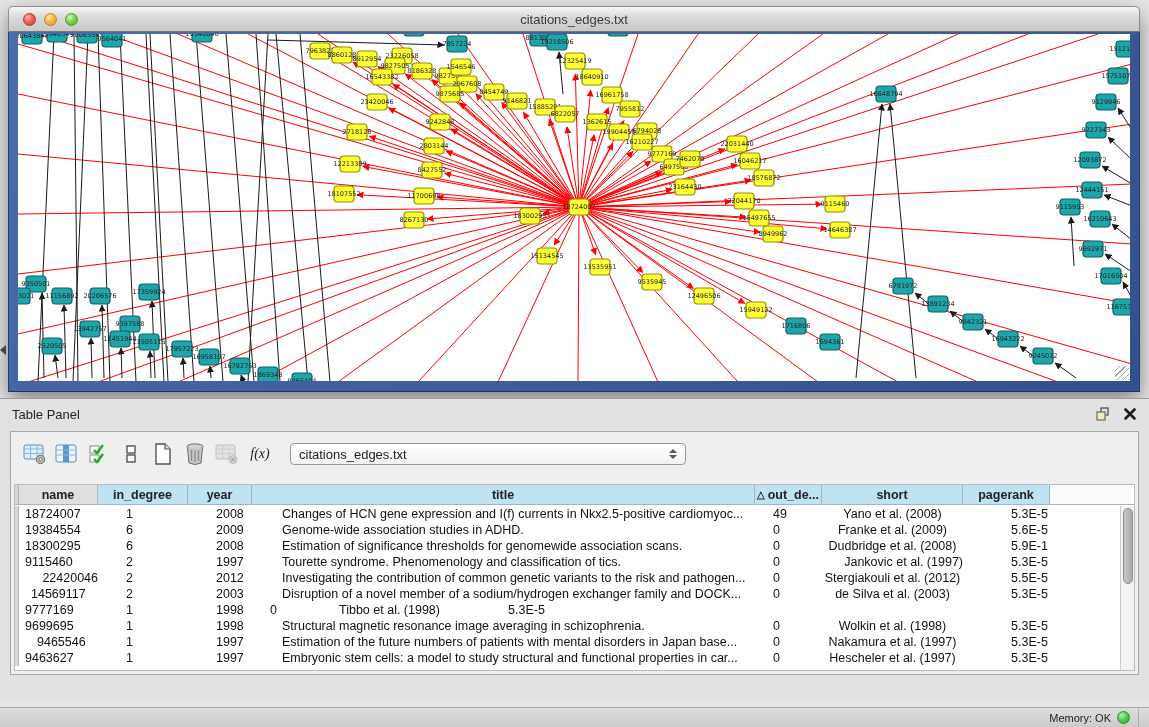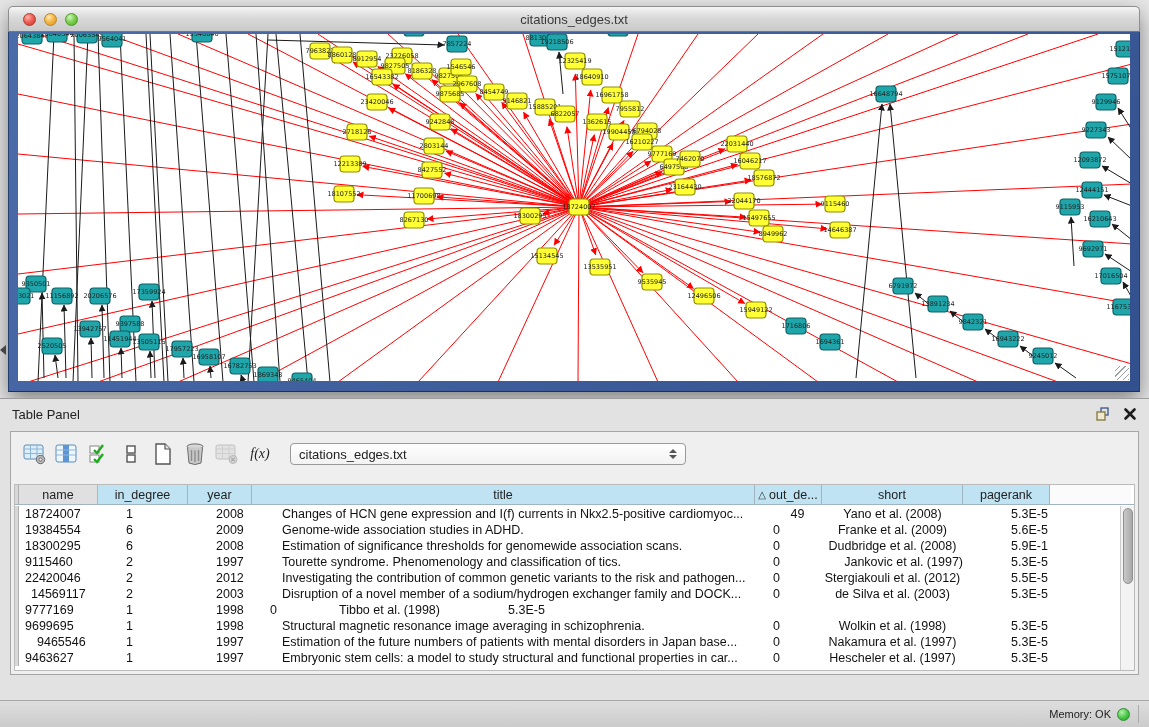--- a/index.html
+++ b/index.html
@@ -44,21 +44,21 @@
   .fx { font-family:"Liberation Serif", serif; font-style:italic; font-size:14px; color:#222; width:30px; text-align:center; }
   .combo { margin-left:10px; width:396px; height:22px; background:linear-gradient(#ffffff,#f2f2f2);
     border:1px solid #999; border-radius:4px; display:flex; align-items:center; padding:0 8px; font-size:13px; color:#222; }
   .combo .cval { flex:1; }
   .combo-arrows { display:flex; flex-direction:column; gap:2px; }
   .combo-arrows i { width:0; height:0; border-left:4px solid transparent; border-right:4px solid transparent; display:block; }
   .combo-arrows .up { border-bottom:4px solid #555; }
   .combo-arrows .dn { border-top:4px solid #555; }
 
   .tablewrap { position:absolute; left:3px; right:3px; top:52px; bottom:3px; background:#fff; border:1px solid #bbb; }
-  .thead { display:flex; height:20px; border-bottom:1px solid #9fb6c2; }
+  .thead { display:flex; height:20px; border-bottom:1px solid #9fb6c2;font-weight:bold; }
   .th { font-size:12.5px; color:#222; display:flex; align-items:center; justify-content:center;
         border-right:1px solid #9fb6c2; overflow:hidden; white-space:nowrap; }
   .th.bg-blue { background:#bfe3f2; }
   .th.bg-gray { background:#e0e0e0; border-right:1px solid #b5b5b5; }
   .th.bg-white{ background:#fbfbfb; border-right:none; }
   .th .sort { font-size:10px; margin-right:3px; color:#333; }
   .stub { width:4px; background:#d8d8d8; border-right:1px solid #b0b0b0; flex:none; }
   .tbody { position:absolute; top:21px; bottom:0; left:0; right:14px; overflow:hidden; background:#fff; }
   .trow { display:flex; height:16px; align-items:center; font-size:12.5px; color:#111; white-space:nowrap; }
   .td { overflow:hidden; white-space:nowrap; flex:none; }
@@ -67,21 +67,21 @@
     background:linear-gradient(90deg,#c9c9c9,#a9a9a9); border:1px solid #909090; }
 
   .tabsrow { position:absolute; left:0; right:0; top:279px; display:flex; justify-content:center; }
   .tab { height:20px; line-height:19px; padding:0 16px; font-size:12.5px; color:#333;
     background:linear-gradient(#fdfdfd,#ececec); border:1px solid #8f8f8f; border-left:none; }
   .tab:first-child { border-left:1px solid #8f8f8f; border-radius:4px 0 0 4px; }
   .tab:last-child { border-radius:0 4px 4px 0; }
   .tab.sel { background:linear-gradient(#7f7f7f,#6b6b6b); color:#efefef; }
 
   
-  .statusbar { position:absolute; left:0; bottom:0; width:1149px; height:27px;
+  .statusbar { position:absolute; left:0; bottom:0; width:1149px; height:20px;
     background:linear-gradient(#dedede,#cbcbcb); border-top:1px solid #a8a8a8;
     display:flex; align-items:center; justify-content:flex-end; padding-right:10px; }
   .statusbar .divider { width:1px; height:18px; background:#aaa; margin-left:8px; }
   .mem-label { font-size:11px; color:#222; margin-right:6px; }
   .mem-dot { width:13px; height:13px; border-radius:50%;
     background:radial-gradient(circle at 35% 30%, #b6f0a8, #46c546 55%, #2c9e2c); border:1px solid #2f8f2f; }
 </style>
 </head>
 <body>
 
@@ -716,21 +716,21 @@
           <div class="th bg-blue" style="width: 87px;">pagerank</div>
           <div class="th bg-white" style="width: 81px;"></div>
         </div>
       <div class="tbody" id="tbody">
           <div class="trow">
             <div class="stub" style="height: 16px;"></div>
             <div class="td" style="width: 79px; padding-left: 6px;">18724007</div>
             <div class="td" style="width: 90px; padding-left: 28px;">1</div>
             <div class="td" style="width: 64px; padding-left: 28px;">2008</div>
             <div class="td" style="width: 503px; padding-left: 30px;">Changes of HCN gene expression and I(f) currents in Nkx2.5-positive cardiomyoc...</div>
-            <div class="td" style="width: 67px; padding-left: 18px; text-align: center;">49</div>
+            <div class="td" style="width: 67px; padding-left: 18px;">49</div>
             <div class="td" style="width: 141px; text-align: center;">Yano et al. (2008)</div>
             <div class="td" style="width: 87px; padding-left: 48px;">5.3E-5</div>
             <div class="td" style="width: 81px; padding-left: 0px;"></div>
           </div>
           <div class="trow">
             <div class="stub" style="height: 16px;"></div>
             <div class="td" style="width: 79px; padding-left: 6px;">19384554</div>
             <div class="td" style="width: 90px; padding-left: 28px;">6</div>
             <div class="td" style="width: 64px; padding-left: 28px;">2009</div>
             <div class="td" style="width: 503px; padding-left: 30px;">Genome-wide association studies in ADHD.</div>
@@ -756,21 +756,21 @@
             <div class="td" style="width: 90px; padding-left: 28px;">2</div>
             <div class="td" style="width: 64px; padding-left: 28px;">1997</div>
             <div class="td" style="width: 503px; padding-left: 30px;">Tourette syndrome. Phenomenology and classification of tics.</div>
             <div class="td" style="width: 67px; padding-left: 18px;">0</div>
             <div class="td" style="width: 141px; text-align: right;">Jankovic et al. (1997)</div>
             <div class="td" style="width: 87px; padding-left: 48px;">5.3E-5</div>
             <div class="td" style="width: 81px; padding-left: 0px;"></div>
           </div>
           <div class="trow">
             <div class="stub" style="height: 16px;"></div>
-            <div class="td" style="width: 79px; padding-left: 6px;">22420046</div>
+            <div class="td" style="width: 79px; padding-left: 6px; text-align: right;">22420046</div>
             <div class="td" style="width: 90px; padding-left: 28px;">2</div>
             <div class="td" style="width: 64px; padding-left: 28px;">2012</div>
             <div class="td" style="width: 503px; padding-left: 30px;">Investigating the contribution of common genetic variants to the risk and pathogen...</div>
             <div class="td" style="width: 67px; padding-left: 18px;">0</div>
             <div class="td" style="width: 141px; text-align: center;">Stergiakouli et al. (2012)</div>
             <div class="td" style="width: 87px; padding-left: 48px;">5.5E-5</div>
             <div class="td" style="width: 81px; padding-left: 0px;"></div>
           </div>
           <div class="trow">
             <div class="stub" style="height: 16px;"></div>

